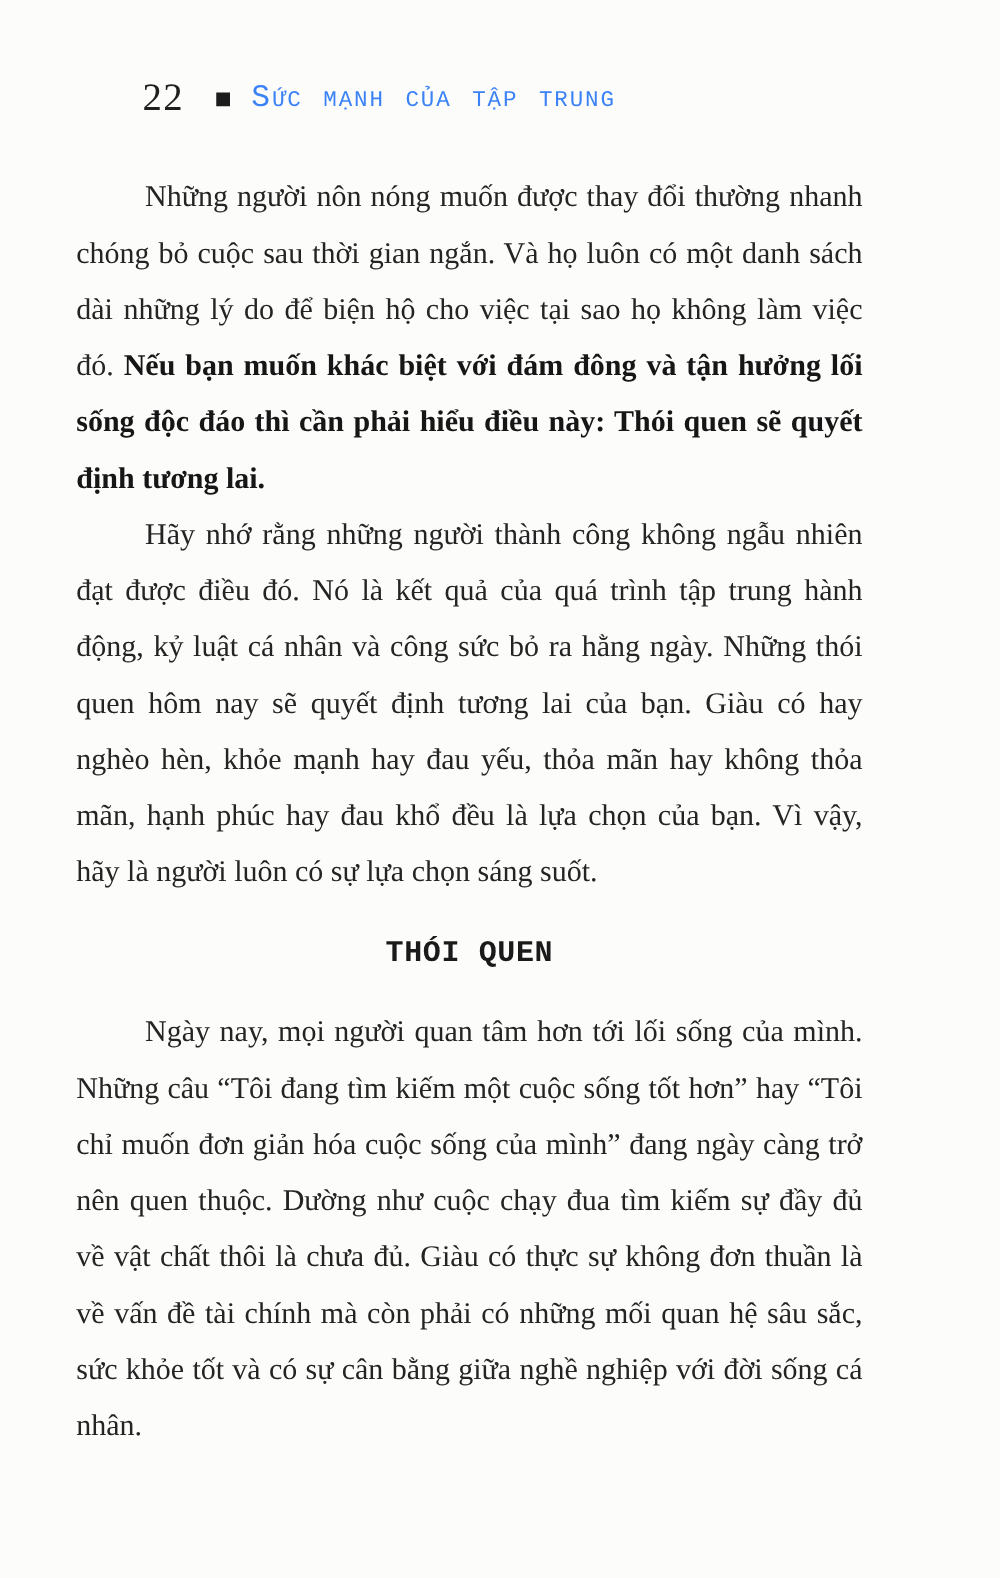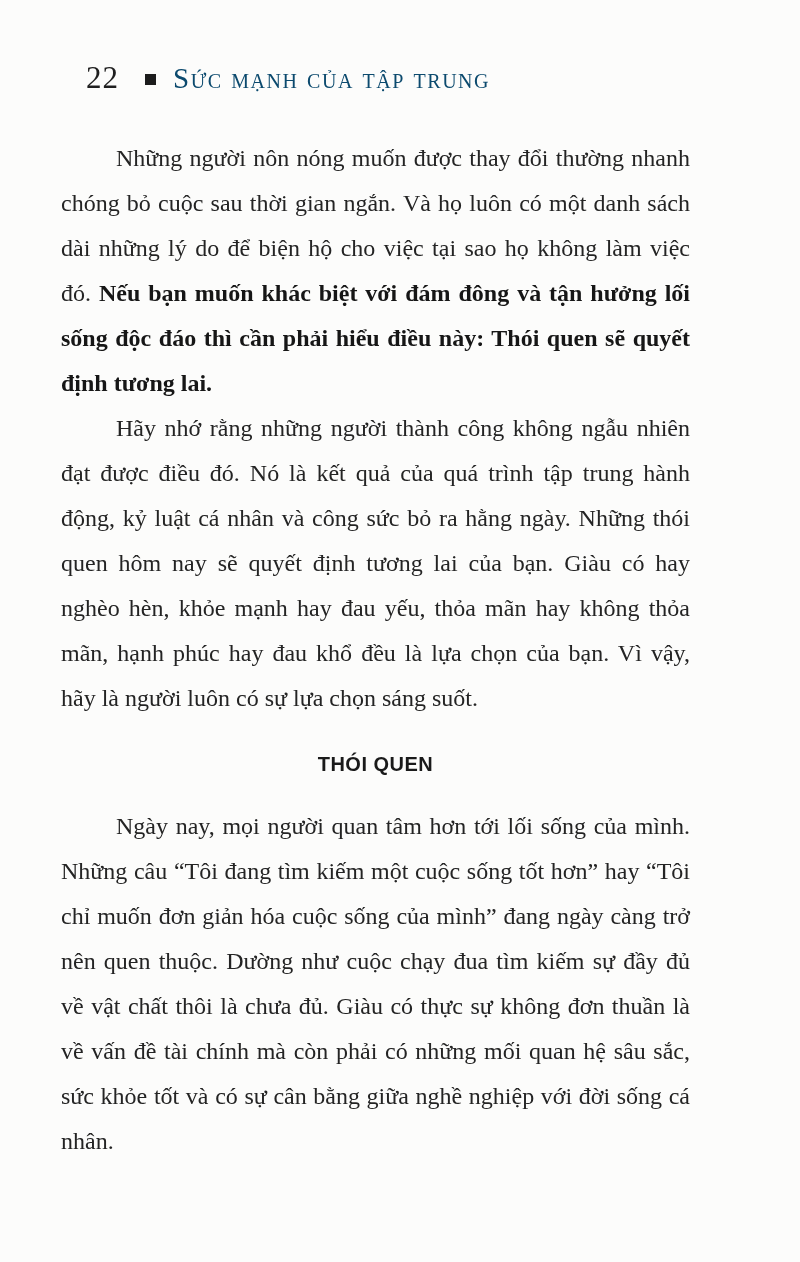--- a/index.html
+++ b/index.html
@@ -15,62 +15,62 @@
     background: #fcfcfb;
     color: #222;
     box-sizing: border-box;
     padding-top: 60px;
     overflow: hidden;
     font-family: "Liberation Serif", "DejaVu Serif", serif;
   }
   .page-header {
     display: flex;
     align-items: center;
-    margin-left: 86px;
+    margin-left: 114px;
     margin-right: 110px;
   }
   .page-number {
     font-family: "Liberation Serif", serif;
     font-size: 31px;
     letter-spacing: 1px;
     color: #1f1f1f;
   }
   .square-bullet {
     width: 11px;
     height: 11px;
     background: #1c1c1c;
     margin: 2px 17px 0 26px;
     flex: 0 0 auto;
   }
   .running-title {
-    font-family: Liberation Serif, serif;
+    font-family: Liberation Mono, monospace;
     font-variant: small-caps;
-    font-size: 29px;
+    font-size: 25px;
     letter-spacing: 1.5px;
-    color: #0c4a6e;
+    color: #3b82f6;
     white-space: nowrap;
   }
   .body-text {
     margin: 40px 110px 0 61px;
     font-size: 24px;
     line-height: 45px;
     text-align: justify;
     color: #242424;
   }
   .para {
     margin: 0;
     text-indent: 55px;
   }
   .para strong {
     font-weight: 700;
     color: #161616;
   }
   .section-heading {
-    font-family: Liberation Sans, sans-serif;
-    font-size: 20px;
+    font-family: Liberation Mono, monospace;
+    font-size: 24px;
     font-weight: 700;
     letter-spacing: 0.5px;
     color: #1a1a1a;
     text-align: center;
     line-height: 40px;
     margin: 23px 0 20px 0;
   }
   .heading-line {
     display: block;
   }

